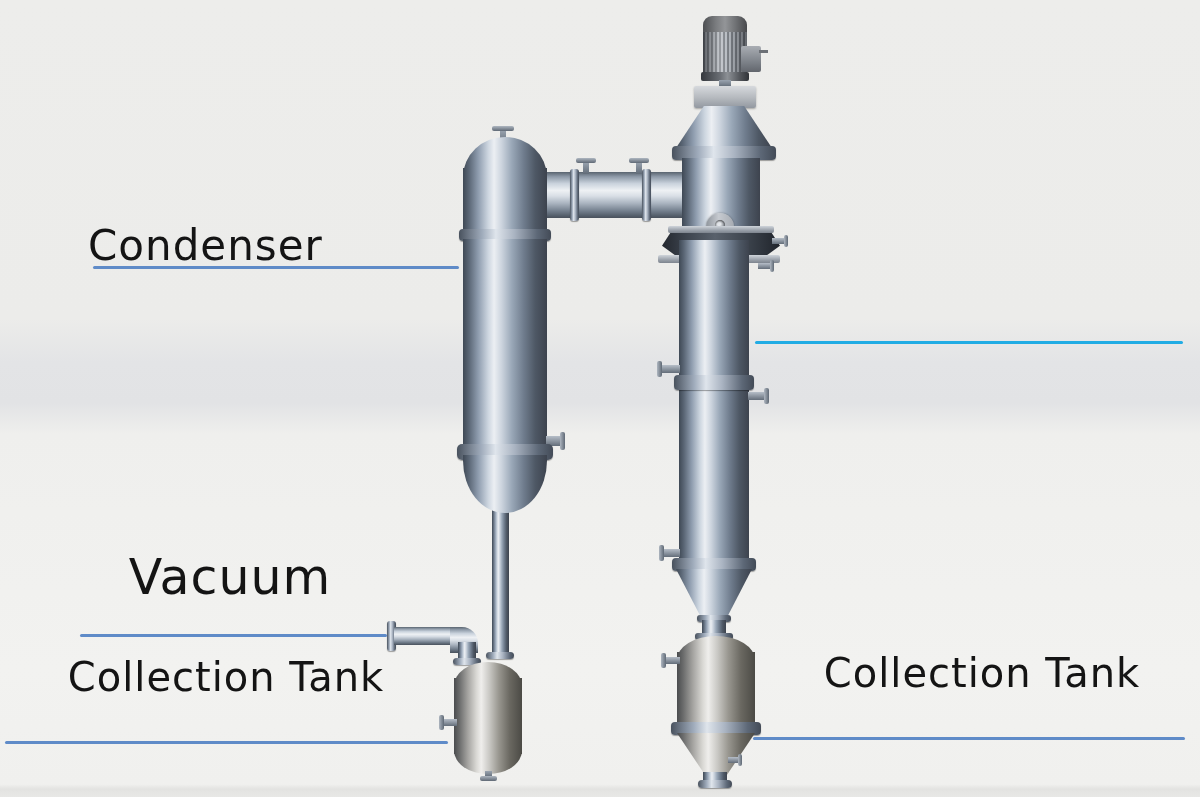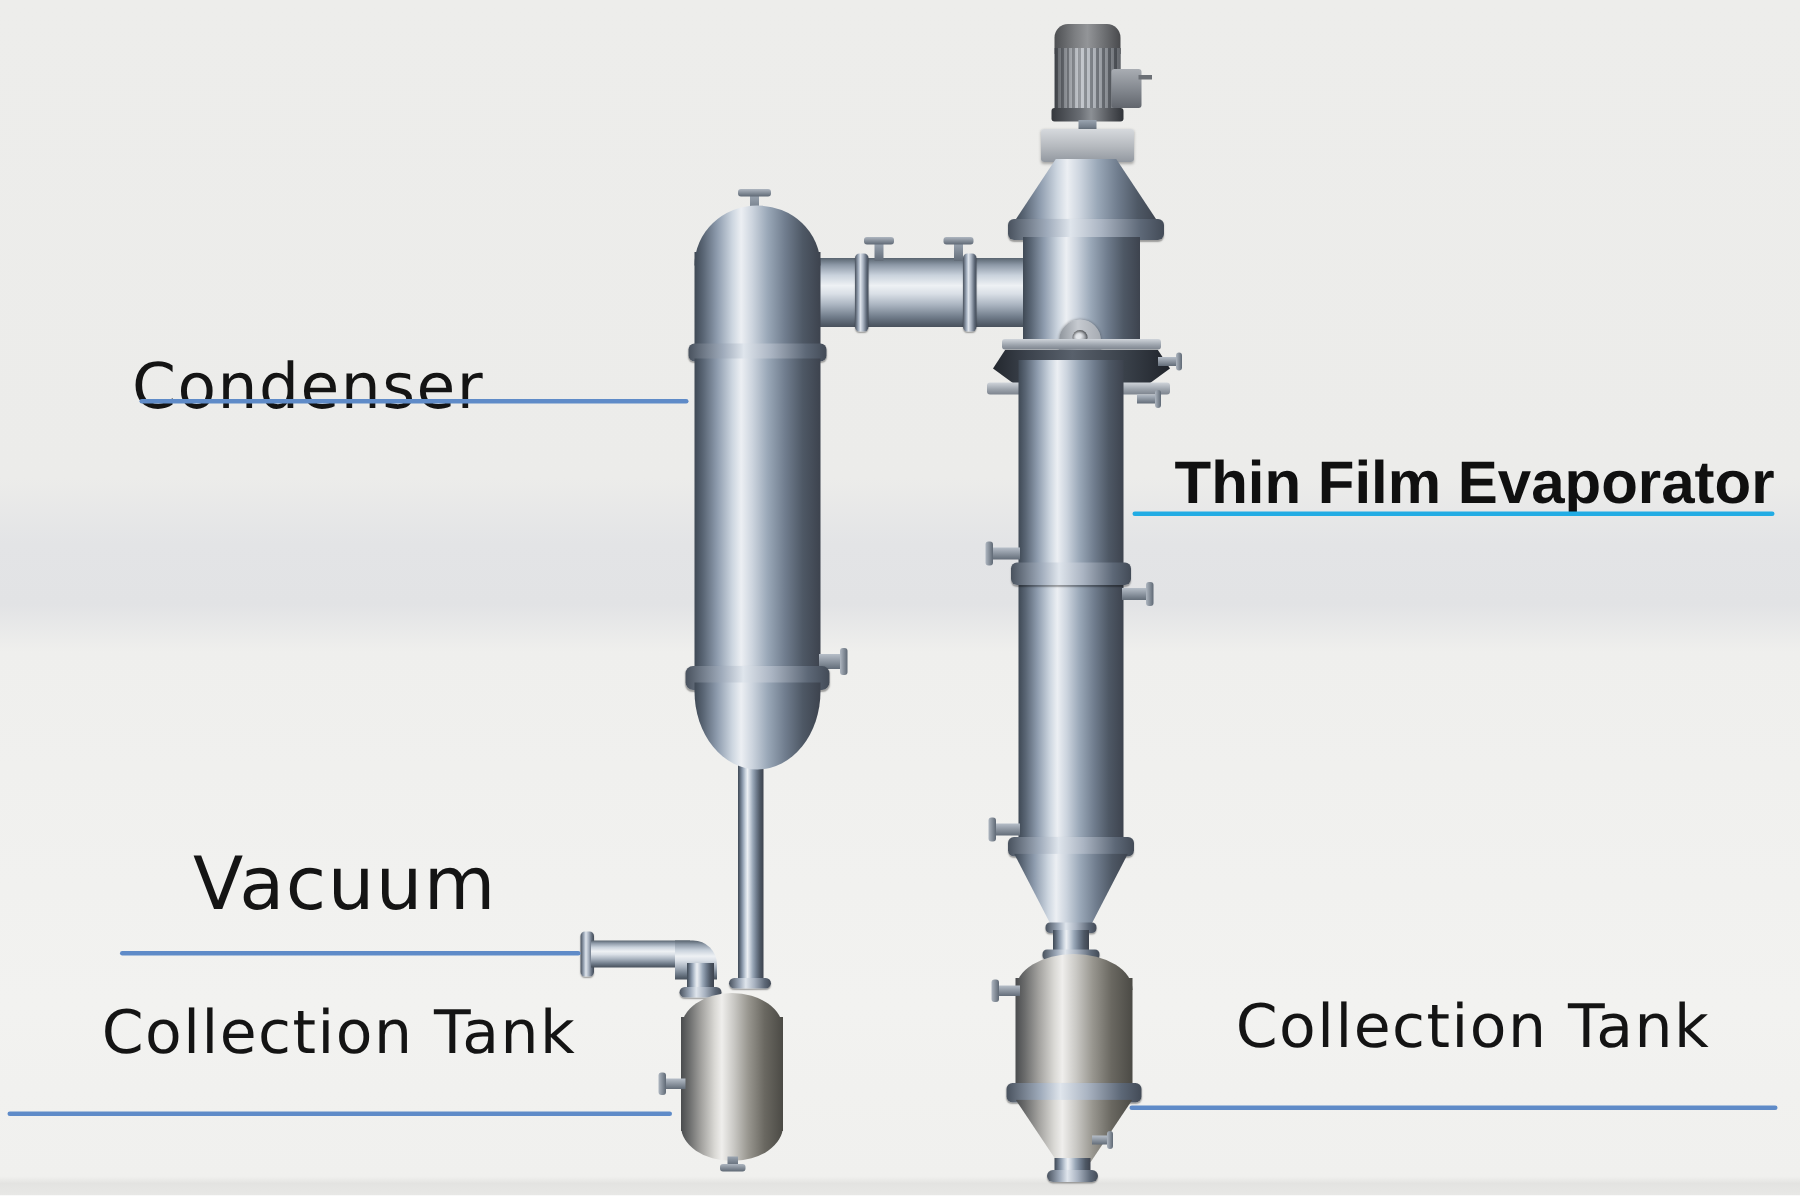--- a/index.html
+++ b/index.html
@@ -23,21 +23,21 @@
   .flange{background:linear-gradient(90deg,#49525e 0%,#9fabbb 25%,#dfe5ec 40%,#aab4c2 60%,#5d6877 85%,#434b57 100%);border-radius:4px;box-shadow:0 1px 1px rgba(0,0,0,.35);}
   .dark-metal{background:linear-gradient(90deg,#23272e 0%,#3c434d 20%,#59616c 45%,#394049 75%,#20242b 100%);}
   .plate{background:linear-gradient(180deg,#cfd4da,#9aa1aa 60%,#7d848e);border-radius:2px;}
   .dome-top{border-radius:50% 50% 0 0 / 100% 100% 0 0;}
   .dome-bot{border-radius:0 0 50% 50% / 0 0 90% 90%;}
   .capbar{background:linear-gradient(180deg,#aeb6c0,#5f6975);border-radius:2px;}
   .capbar-v{background:linear-gradient(90deg,#aeb6c0,#5f6975);border-radius:2px;}
   .stem{background:linear-gradient(180deg,#9aa4b0,#626c78);}
   .stem-h{background:linear-gradient(180deg,#b6bec8,#636d79);}
   
-  .label{color:#141414;letter-spacing:1px;margin-top:12px;}
+  .label{color:#141414;letter-spacing:1px;}
   .label-left{font-family:"DejaVu Sans",sans-serif;font-weight:400;}
   .label-tfe{font-family:"Liberation Sans",sans-serif;font-weight:600;letter-spacing:0;color:#101010;}
   .leader{height:3px;border-radius:2px;}
   .center{text-align:center;}
 </style>
 </head>
 <body>
 
 <div id="stage">
 
@@ -119,21 +119,20 @@
   <div class="abs steel-warm" style="left:454px;top:678px;width:68px;height:76px;"></div>
   <div class="abs steel-warm dome-bot" style="left:454px;top:748px;width:68px;height:26px;"></div>
   <div class="abs stem-h" style="left:444px;top:719px;width:13px;height:7px;"></div>
   <div class="abs capbar-v" style="left:439px;top:715px;width:5px;height:15px;"></div>
   <div class="abs stem" style="left:485px;top:771px;width:7px;height:6px;"></div>
   <div class="abs capbar" style="left:480px;top:776px;width:17px;height:5px;"></div>
 
   <div class="abs label label-left" style="left:88px;top:221px;font-size:42px;">Condenser</div>
   <div class="abs leader" style="left:93px;top:266px;width:366px;background:#5f8bc8;"></div>
 
-  <div class="abs label label-tfe" style="left:783px;top:288px;font-size:40px;">Thin Film Evaporator</div>
   <div class="abs leader" style="left:755px;top:341px;width:428px;background:#22ace4;"></div>
 
   <div class="abs label label-left center" style="left:70px;top:553px;width:320px;font-size:49px;line-height:1.03;">
     <div>Vacuum</div>
   </div>
   <div class="abs leader" style="left:80px;top:634px;width:307px;background:#5f8bc8;"></div>
 
   <div class="abs label label-left center" style="left:0px;top:656px;width:452px;font-size:40px;line-height:1.08;">
     <div>Collection Tank</div>
   </div>

